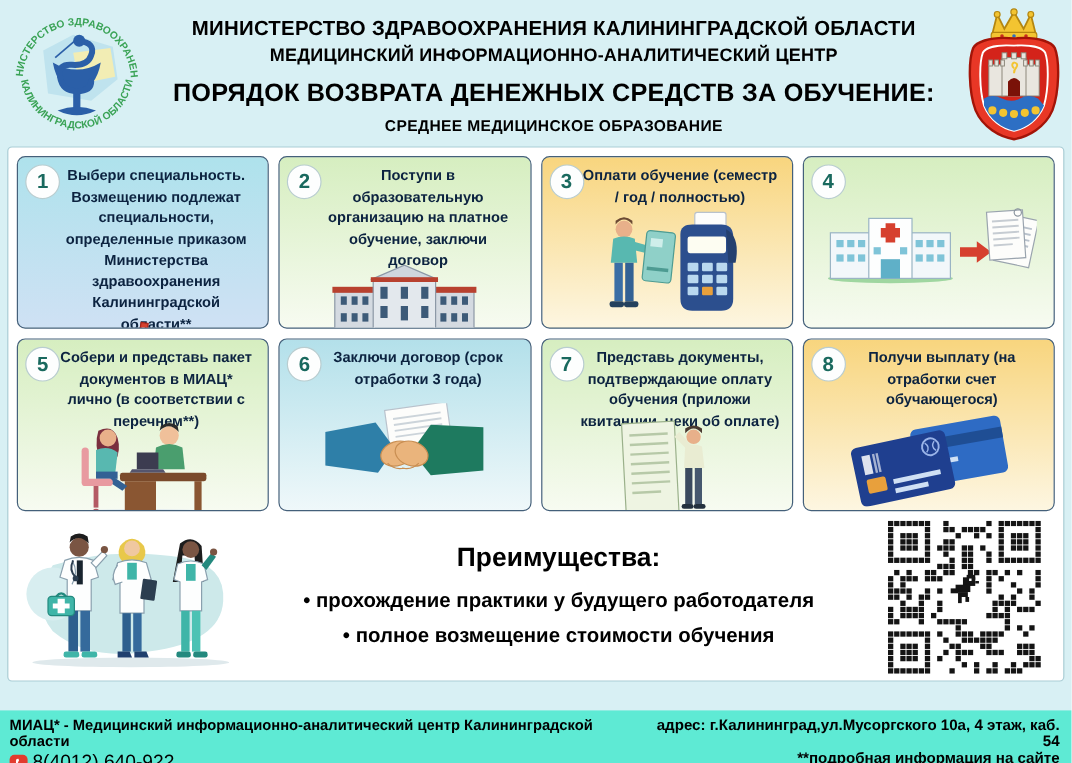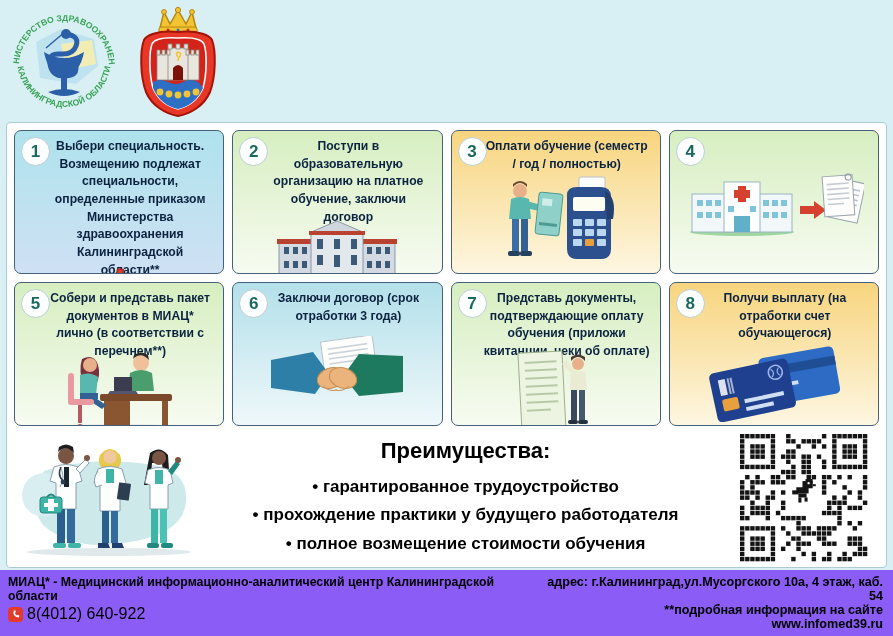--- a/index.html
+++ b/index.html
@@ -36,21 +36,21 @@
   
   .bottom { display:flex; align-items:center; margin-top:6px; height:132px; }
   .people { width:188px; flex:0 0 auto; }
   .advantages { flex:1; text-align:center; padding:0 4px; }
   .adv-title { font-size:22px; font-weight:800; margin-bottom:9px; }
   .adv-list { list-style:none; }
   .adv-list li { font-size:17px; font-weight:bold; line-height:1.65; }
   .adv-list li::before { content:"•  "; }
   .qr-box { width:150px; flex:0 0 auto; display:flex; justify-content:center; }
   
-  .footer { position:absolute; left:0; right:0; bottom:0; height:66px; background:#8b5cf6;
+  .footer { position:absolute; left:0; right:0; bottom:0; height:44px; background:#5eead4;
             display:flex; justify-content:space-between; padding:5px 10px 4px 8px; }
   .footer-left { font-size:12.3px; font-weight:bold; }
   .footer-right { font-size:12.6px; font-weight:bold; text-align:right; }
   .contact-row { display:flex; align-items:center; gap:4px; margin-top:2px; }
   .contact-row .num { font-size:16px; font-weight:normal; }
   .ficon { width:15px; height:15px; border-radius:4px; display:inline-flex; align-items:center; justify-content:center; }
   .ficon svg { display:block; }
 </style>
 </head>
 <body>
@@ -72,20 +72,26 @@
       </text>
       <path d="M38 48 Q58 60 78 48 Q74 70 58 72 Q42 70 38 48 Z" fill="#2b5fa8"></path>
       <rect x="55" y="71" width="6" height="16" fill="#2b5fa8"></rect>
       <path d="M42 88 Q58 82 74 88 Q58 96 42 88 Z" fill="#2b5fa8"></path>
       <path d="M60 30 q14 2 10 12 q-3 9 -16 8 q-12 -1 -10 10 q2 12 14 12 q12 0 12 -8" fill="none" stroke="#2b5fa8" stroke-width="5" stroke-linecap="round"></path>
       <circle cx="60" cy="30" r="5" fill="#2b5fa8"></circle>
       <path d="M60 27 L40 44" stroke="#2b5fa8" stroke-width="1.4"></path>
     </svg>
   </div>
 
+  <div class="header-center">
+    <div class="ministry-1">МИНИСТЕРСТВО ЗДРАВООХРАНЕНИЯ КАЛИНИНГРАДСКОЙ ОБЛАСТИ</div>
+    <div class="ministry-2">МЕДИЦИНСКИЙ ИНФОРМАЦИОННО-АНАЛИТИЧЕСКИЙ ЦЕНТР</div>
+    <div class="poster-title">ПОРЯДОК ВОЗВРАТА ДЕНЕЖНЫХ СРЕДСТВ ЗА ОБУЧЕНИЕ:</div>
+    <div class="poster-subtitle">СРЕДНЕЕ МЕДИЦИНСКОЕ ОБРАЗОВАНИЕ</div>
+  </div>
 
   <div class="arms-wrap">
     <svg width="84" height="112" viewBox="0 0 84 112">
 
       <path d="M24 22 L28 6 L34 18 L42 4 L50 18 L56 6 L60 22 Z" fill="#f3c431" stroke="#b4860f" stroke-width="1.5"></path>
       <circle cx="28" cy="6" r="2.4" fill="#f3c431" stroke="#b4860f"></circle>
       <circle cx="42" cy="4" r="2.6" fill="#f3c431" stroke="#b4860f"></circle>
       <circle cx="56" cy="6" r="2.4" fill="#f3c431" stroke="#b4860f"></circle>
       <rect x="23" y="21" width="38" height="6" rx="2" fill="#f3c431" stroke="#b4860f"></rect>
       <circle cx="32" cy="24" r="1.5" fill="#c92c1e"></circle>
@@ -415,21 +421,20 @@
           <rect x="147" y="112" width="12" height="5" rx="2" fill="#23897e"></rect>
           <path d="M154 40 L162 30 L166 33 L158 44 Z" fill="#23897e"></path>
           <circle cx="164" cy="29" r="3" fill="#7a5543"></circle>
         </g>
       </svg>
     </div>
 
     <div class="advantages">
       <div class="adv-title">Преимущества:</div>
       <ul class="adv-list">
-        <li>гарантированное трудоустройство</li>
         <li>прохождение практики у будущего работодателя</li>
         <li>полное возмещение стоимости обучения</li>
       </ul>
     </div>
 
     <div class="qr-box">
       <svg id="qr-svg" width="128" height="128" viewBox="0 0 125 125">
           <rect x="45" y="0" width="4.3" height="4.3" fill="#141414"></rect>
           <rect x="80" y="0" width="4.3" height="4.3" fill="#141414"></rect>
           <rect x="45" y="5" width="4.3" height="4.3" fill="#141414"></rect>

